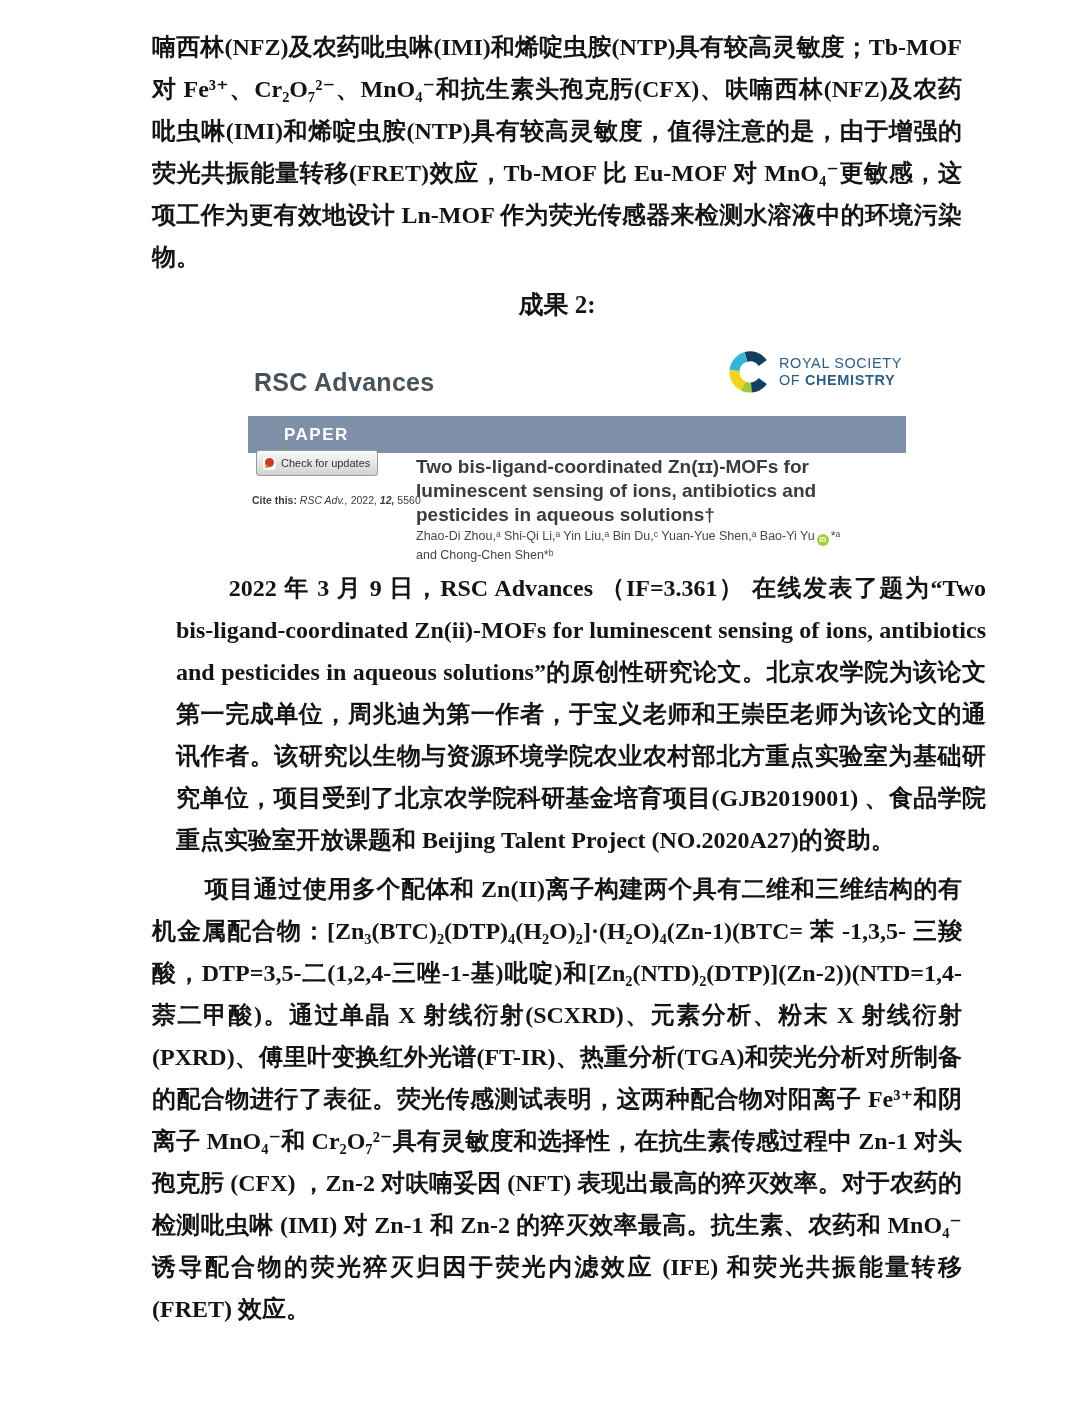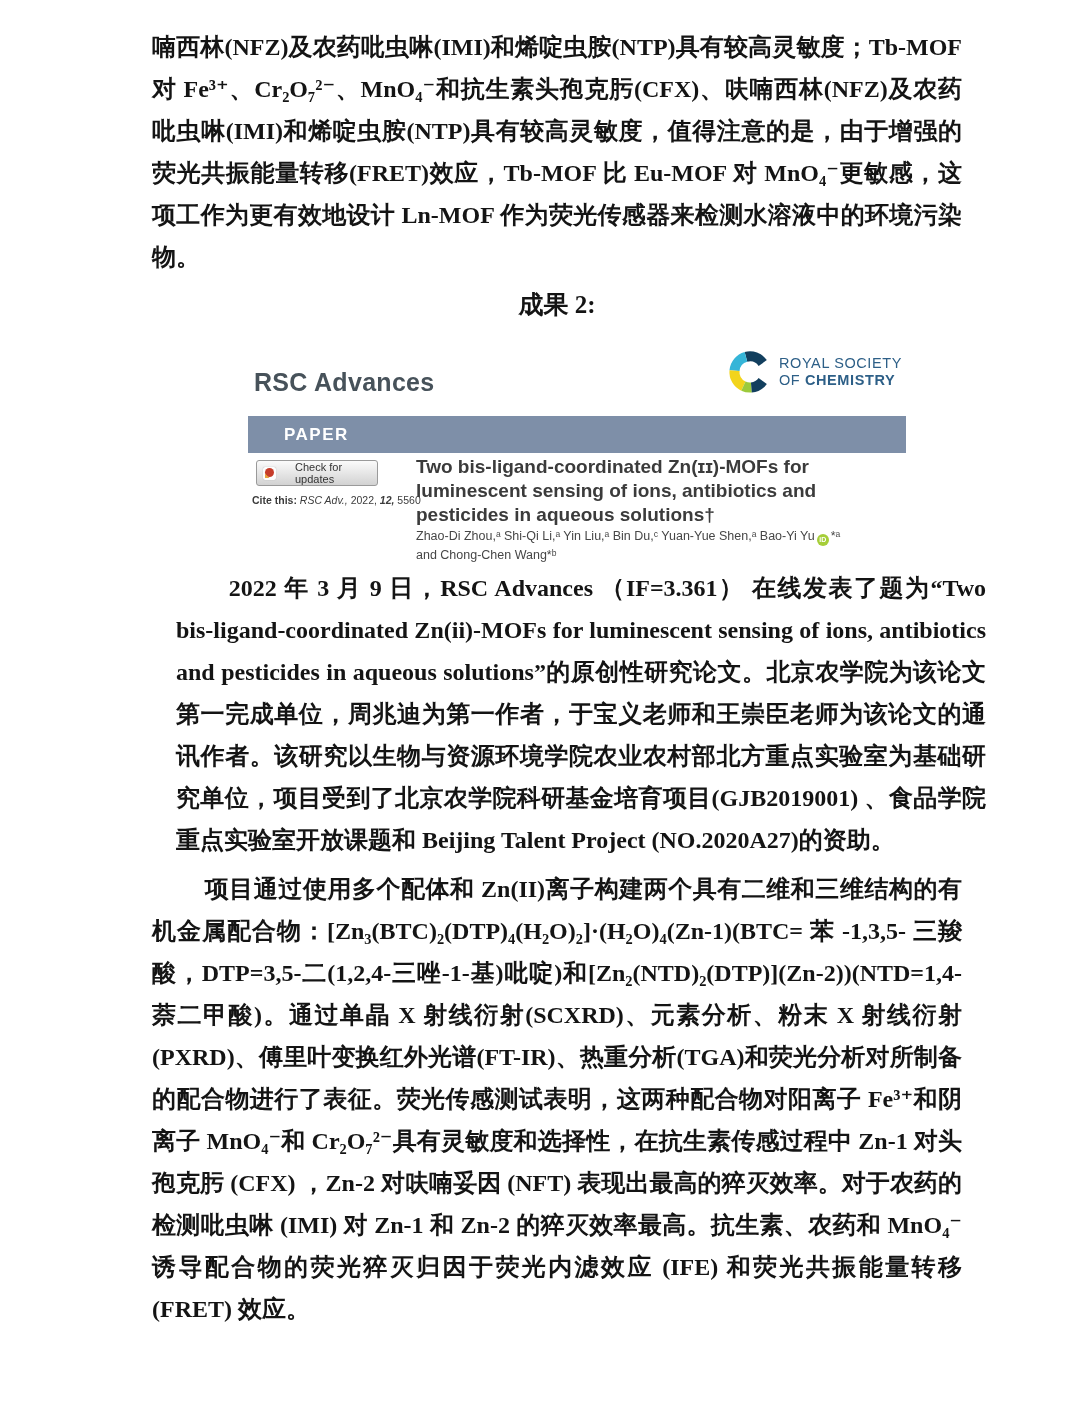--- a/index.html
+++ b/index.html
@@ -24,23 +24,23 @@
   .figure { position:absolute; top:350px; left:96px; width:658px; height:212px;
             background:#ffffff; font-family:"Liberation Sans","DejaVu Sans",sans-serif; }
   .journal-name { position:absolute; left:6px; top:18px; font-size:25px;
                   font-weight:600; color:#47525a; letter-spacing:0.3px;text-align:right; }
   .rsc-logo { position:absolute; right:4px; top:0; display:flex; align-items:center; gap:7px; }
   .rsc-logo-text { color:#2d5f87; font-size:14.5px; line-height:1.15; letter-spacing:0.6px; white-space:nowrap; }
   .rsc-logo-text .chem { font-weight:bold; }
   .paper-bar { position:absolute; left:0; top:66px; width:100%; height:37px; background:#7e8fa8;
                color:#ffffff; font-weight:bold; font-size:17px; letter-spacing:1.5px;
                display:flex; align-items:center; padding-left:36px; }
-  .check-btn { position:absolute; left:8px; top:110px; height:26px; width:122px;
+  .check-btn { position:absolute; left:8px; top:100px; height:26px; width:122px;
                background:linear-gradient(#fbfbfb,#d2d2d2); border:1px solid #9a9a9a; border-radius:3px;
-               display:flex; align-items:center; gap:19px; padding:0 6px; font-size:11px; color:#333; cursor:pointer; }
+               display:flex; align-items:center; gap:5px; padding:0 6px; font-size:11px; color:#333; cursor:pointer; }
   .crossmark-icon { width:13px; height:13px; border-radius:2px; background:#fdfdfd;
                     position:relative; flex:none; box-shadow:0 0 1px #999; overflow:hidden; }
   .crossmark-icon::before { content:""; position:absolute; left:2px; top:1.5px; width:9px; height:9px;
                     border-radius:50%; background:#c63c2a; }
   .crossmark-icon::after { content:""; position:absolute; left:1.5px; bottom:1.5px; width:5px; height:5px;
                     background:#e8a33d; clip-path:polygon(0 100%,0 0,100% 100%); }
   .cite-line { position:absolute; left:4px; top:144px; font-size:10.5px; color:#3c3c3c; white-space:nowrap; }
   .cite-prefix { font-weight:bold; }
   .cite-journal { font-style:italic; }
   .cite-volume { font-weight:bold; font-style:italic; }
@@ -94,21 +94,21 @@
         <span class="cite-journal">RSC Adv.,</span>
         <span>2022,</span>
         <span class="cite-volume">12,</span>
         <span>5560</span>
       </div>
 
       <div class="paper-title">Two bis-ligand-coordinated Zn(ɪɪ)-MOFs for luminescent sensing of ions, antibiotics and pesticides in aqueous solutions†</div>
 
       <div class="authors">
         <span>Zhao-Di Zhou,ᵃ Shi-Qi Li,ᵃ Yin Liu,ᵃ Bin Du,ᶜ Yuan-Yue Shen,ᵃ Bao-Yi Yu</span><span class="orcid-icon">iD</span><span>*ᵃ</span><br>
-        <span>and Chong-Chen Wang*ᵇ</span>
+        <span>and Chong-Chen Shen*ᵇ</span>
       </div>
 
     </div>
 
     <p class="body-text indent p2">2022 年 3 月 9 日，RSC Advances （IF=3.361） 在线发表了题为“Two bis-ligand-coordinated Zn(ii)-MOFs for luminescent sensing of ions, antibiotics and pesticides in aqueous solutions”的原创性研究论文。北京农学院为该论文第一完成单位，周兆迪为第一作者，于宝义老师和王崇臣老师为该论文的通讯作者。该研究以生物与资源环境学院农业农村部北方重点实验室为基础研究单位，项目受到了北京农学院科研基金培育项目(GJB2019001) 、食品学院重点实验室开放课题和 Beijing Talent Project (NO.2020A27)的资助。</p>
 
     <p class="body-text indent p3">项目通过使用多个配体和 Zn(II)离子构建两个具有二维和三维结构的有机金属配合物：[Zn₃(BTC)₂(DTP)₄(H₂O)₂]·(H₂O)₄(Zn-1)(BTC= 苯 -1,3,5- 三羧酸，DTP=3,5-二(1,2,4-三唑-1-基)吡啶)和[Zn₂(NTD)₂(DTP)](Zn-2))(NTD=1,4-萘二甲酸)。通过单晶 X 射线衍射(SCXRD)、元素分析、粉末 X 射线衍射(PXRD)、傅里叶变换红外光谱(FT-IR)、热重分析(TGA)和荧光分析对所制备的配合物进行了表征。荧光传感测试表明，这两种配合物对阳离子 Fe³⁺和阴离子 MnO₄⁻和 Cr₂O₇²⁻具有灵敏度和选择性，在抗生素传感过程中 Zn-1 对头孢克肟 (CFX) ，Zn-2 对呋喃妥因 (NFT) 表现出最高的猝灭效率。对于农药的检测吡虫啉 (IMI) 对 Zn-1 和 Zn-2 的猝灭效率最高。抗生素、农药和 MnO₄⁻诱导配合物的荧光猝灭归因于荧光内滤效应 (IFE) 和荧光共振能量转移 (FRET) 效应。</p>
 
   </div>
 </div>

